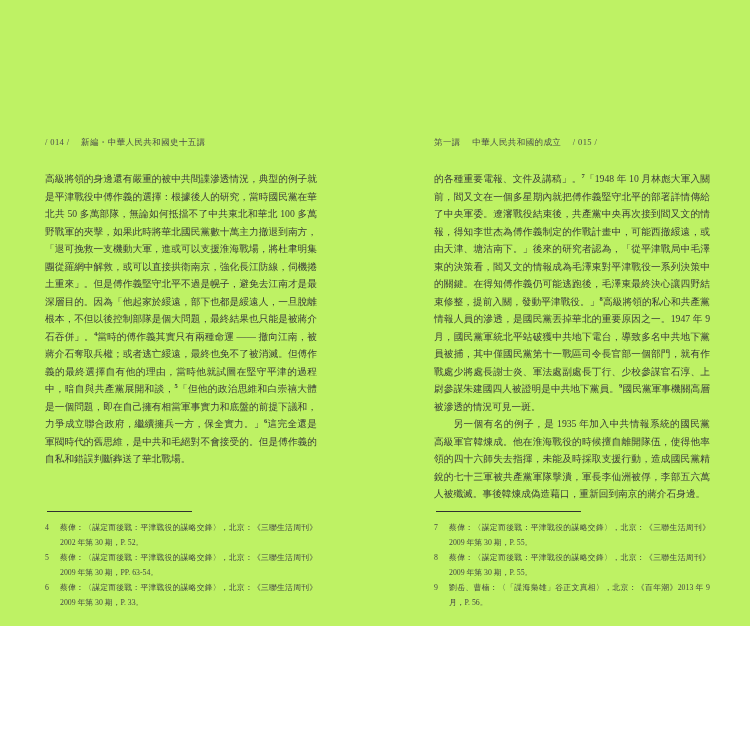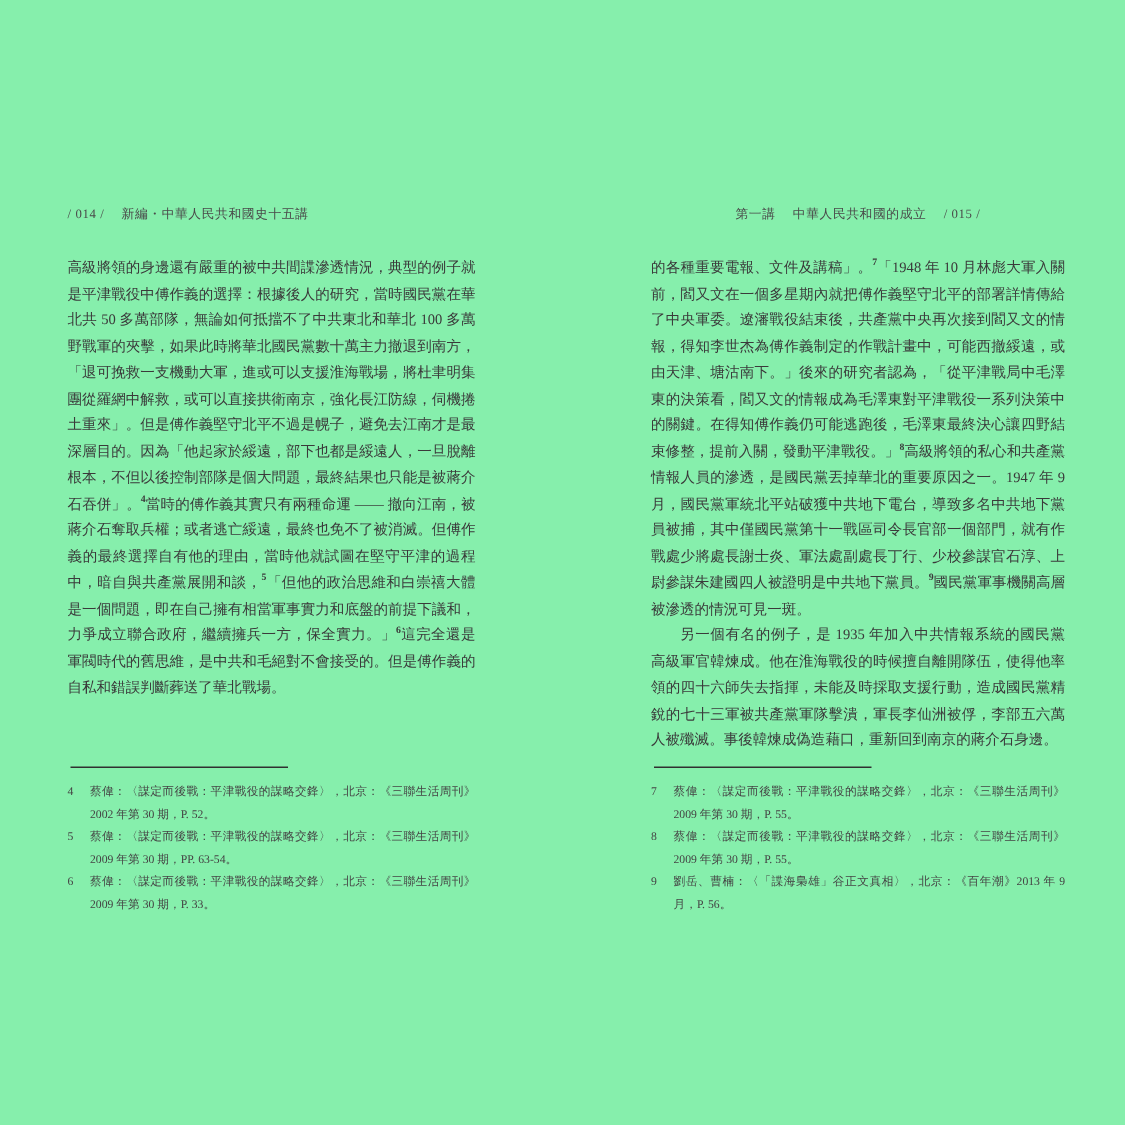--- a/index.html
+++ b/index.html
@@ -2,36 +2,36 @@
 <html lang="zh-Hant"><head>
 <meta charset="utf-8">
 <style>
   html,body{margin:0;padding:0;}
   body{
     font-family:"Liberation Serif","DejaVu Serif",serif;
     background:#ffffff;
   }
   .spread{
     position:relative;
-    width:750px;height:750px;
-    background:#86efac;
+    width:750px;height:626px;
+    background:#bef264;
     overflow:hidden;
   }
   .page{position:absolute;top:137px;}
   .page.left{left:45px;width:272px;}
   .page.right{left:434px;width:276px;}
 
   .running-head{
     font-size:8.5px;
     color:#4a4a4a;
     letter-spacing:.4px;
     height:12px;
     white-space:nowrap;
   }
-  .running-head.right-head{text-align:center;}
+  .running-head.right-head{text-align:left;}
   .running-head .head-title{margin-left:9px;}
   .running-head .head-folio-right{margin-left:9px;}
 
   .body-text{
     margin-top:21px;
     font-size:9.7px;
     line-height:17.5px;
     color:#3a3a3a;
     text-align:justify;
     text-justify:inter-ideograph;

